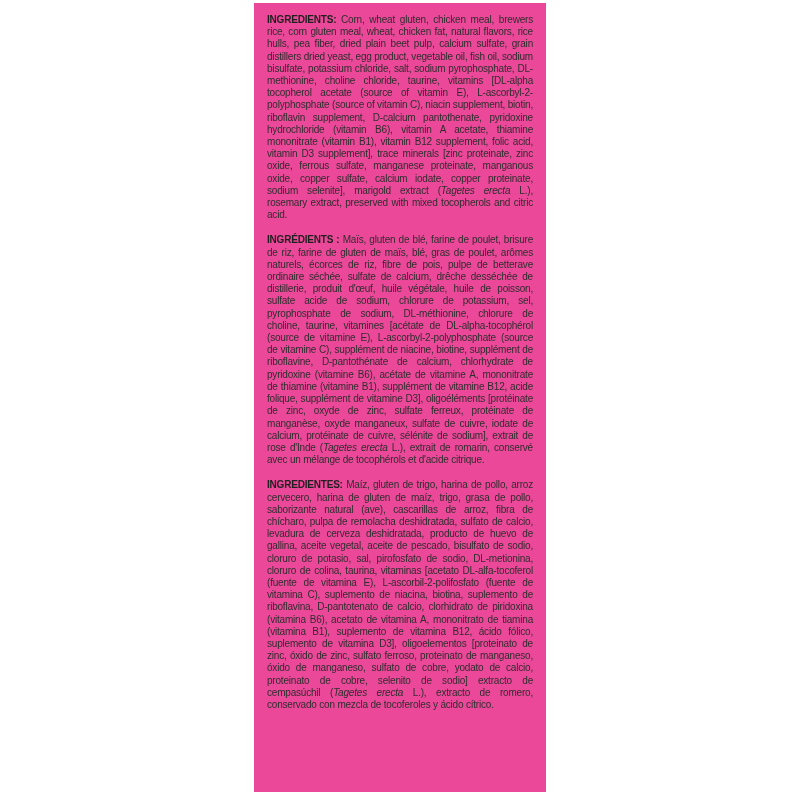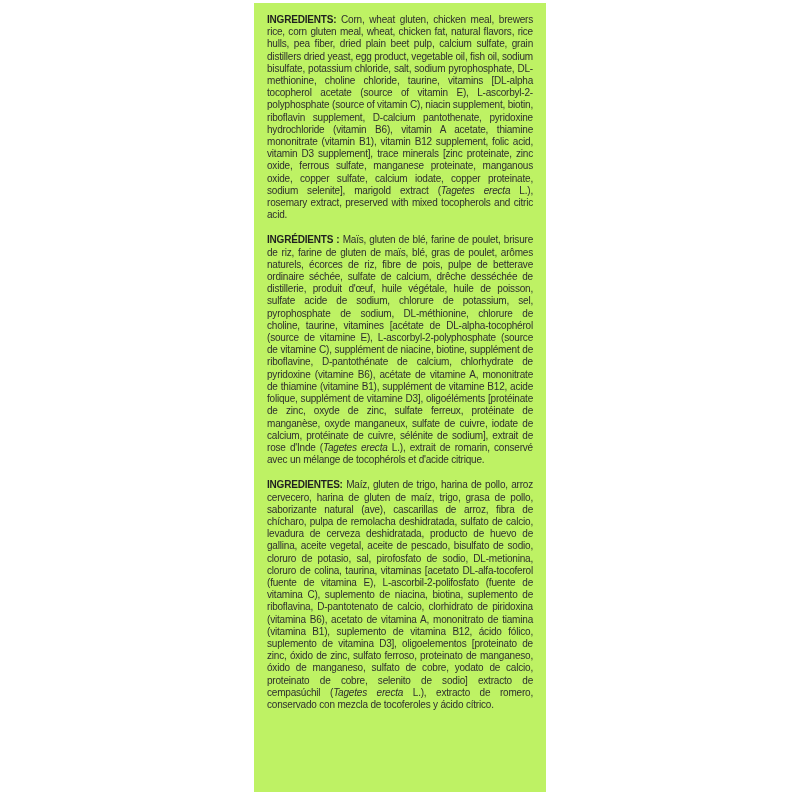--- a/index.html
+++ b/index.html
@@ -16,21 +16,21 @@
     height: 800px;
     background: #ffffff;
   }
   .label-panel {
     position: absolute;
     left: 254px;
     top: 3px;
     width: 292px;
     height: 789px;
     box-sizing: border-box;
-    background: #bef264;
+    background: #ec4899;
     padding: 11px 13px 20px 13px;
     overflow: hidden;
   }
   .para {
     margin: 0 0 13px 0;
     font-size: 10px;
     line-height: 12.2px;
     letter-spacing: -0.2px;
     text-align: justify;
     color: #2e2e2e;

